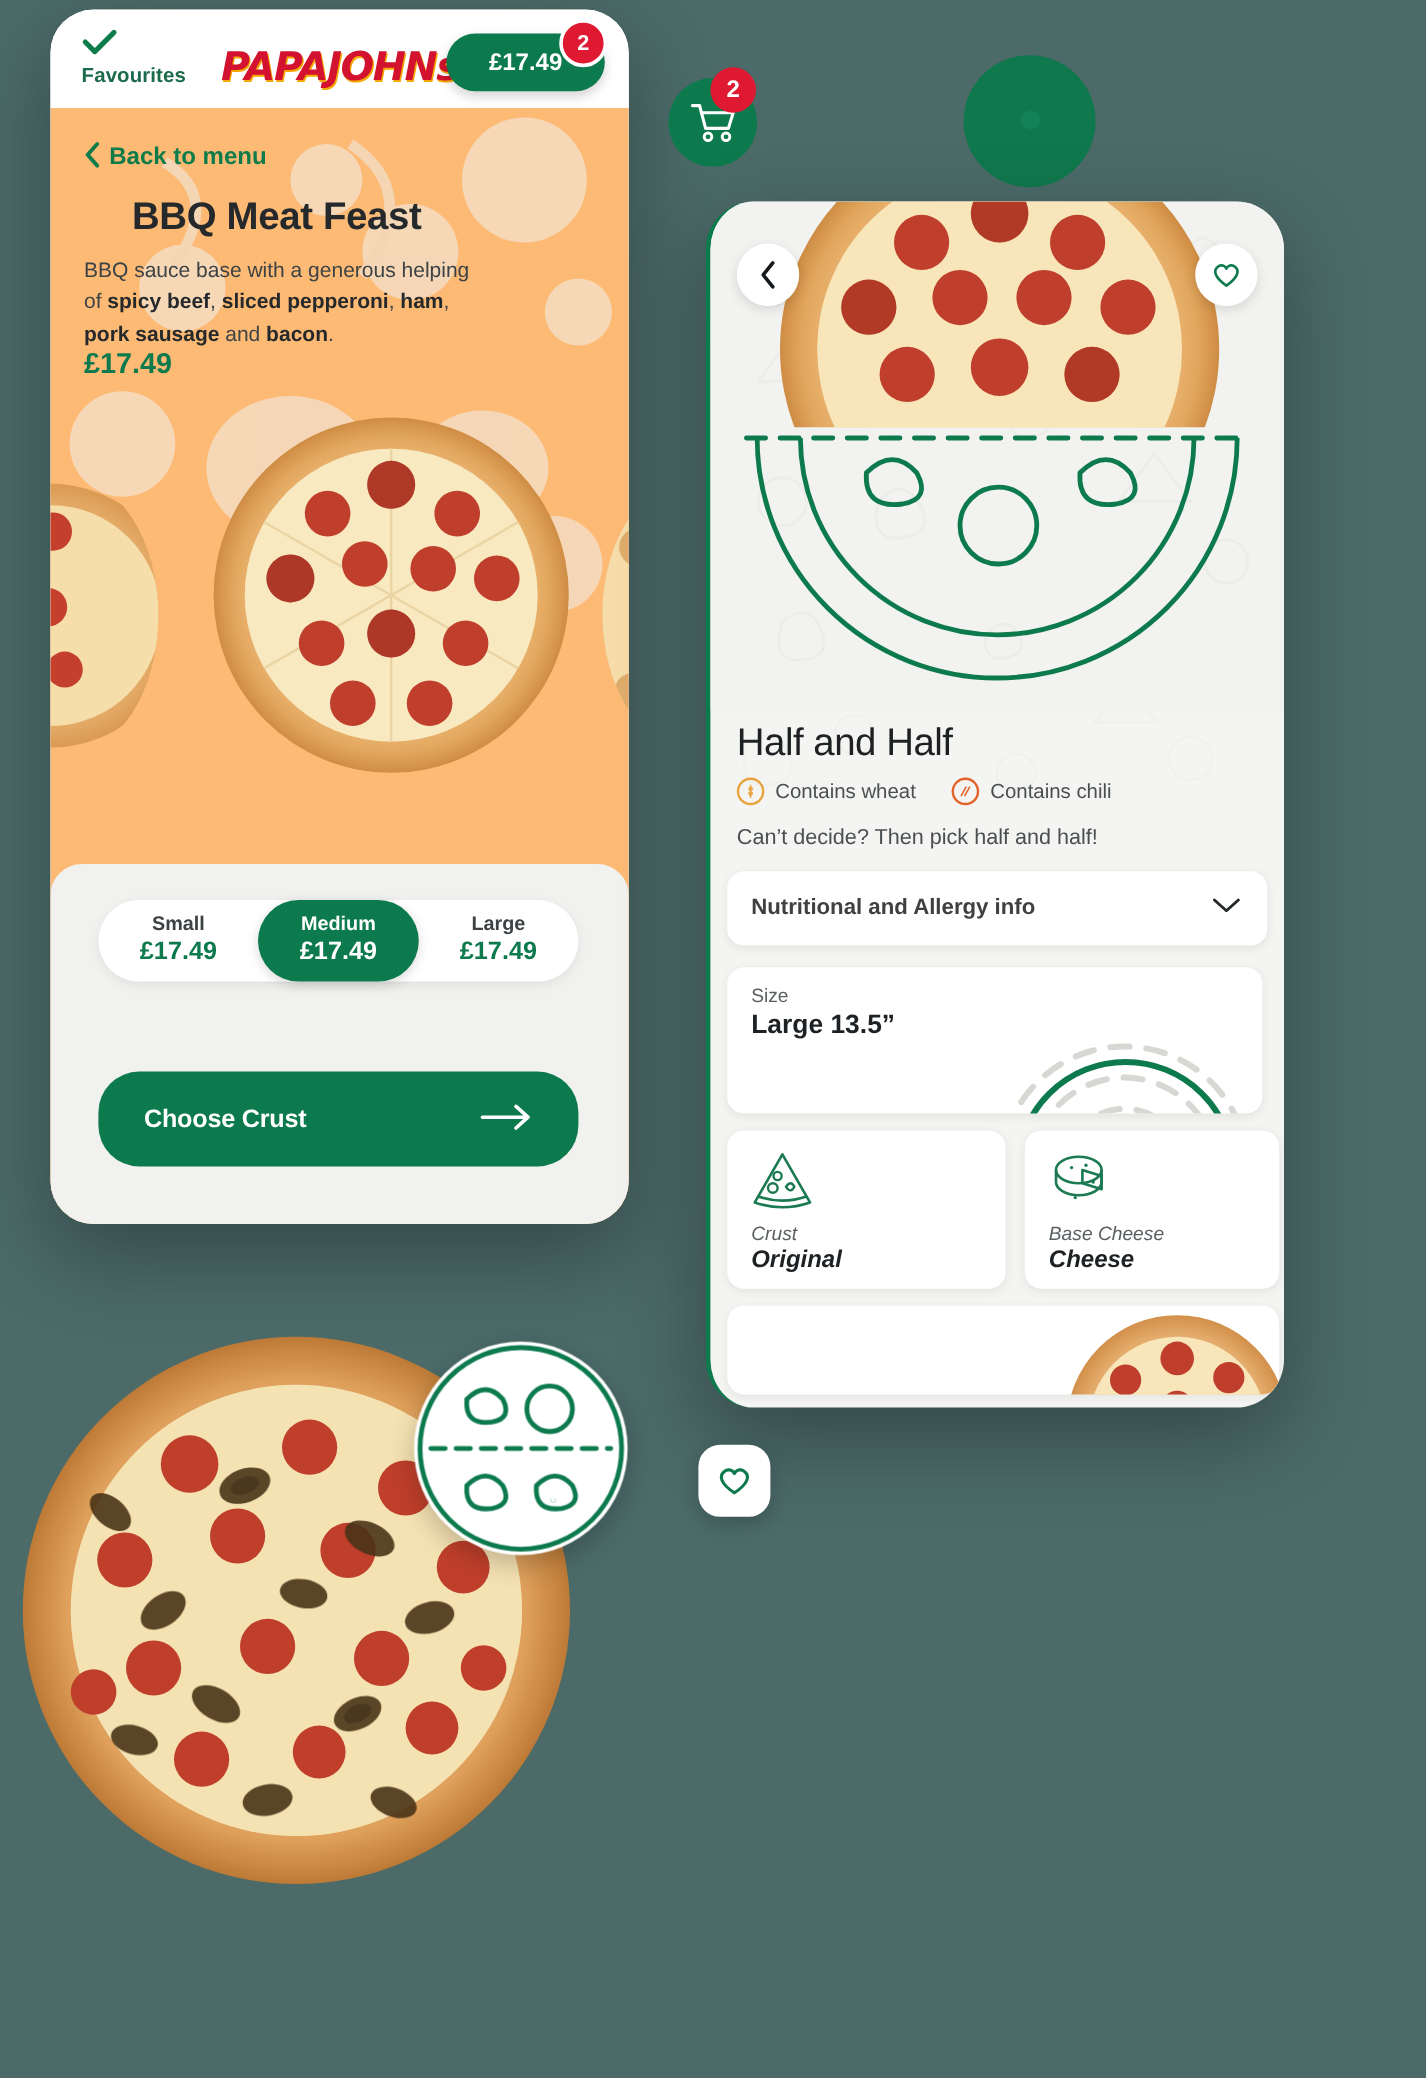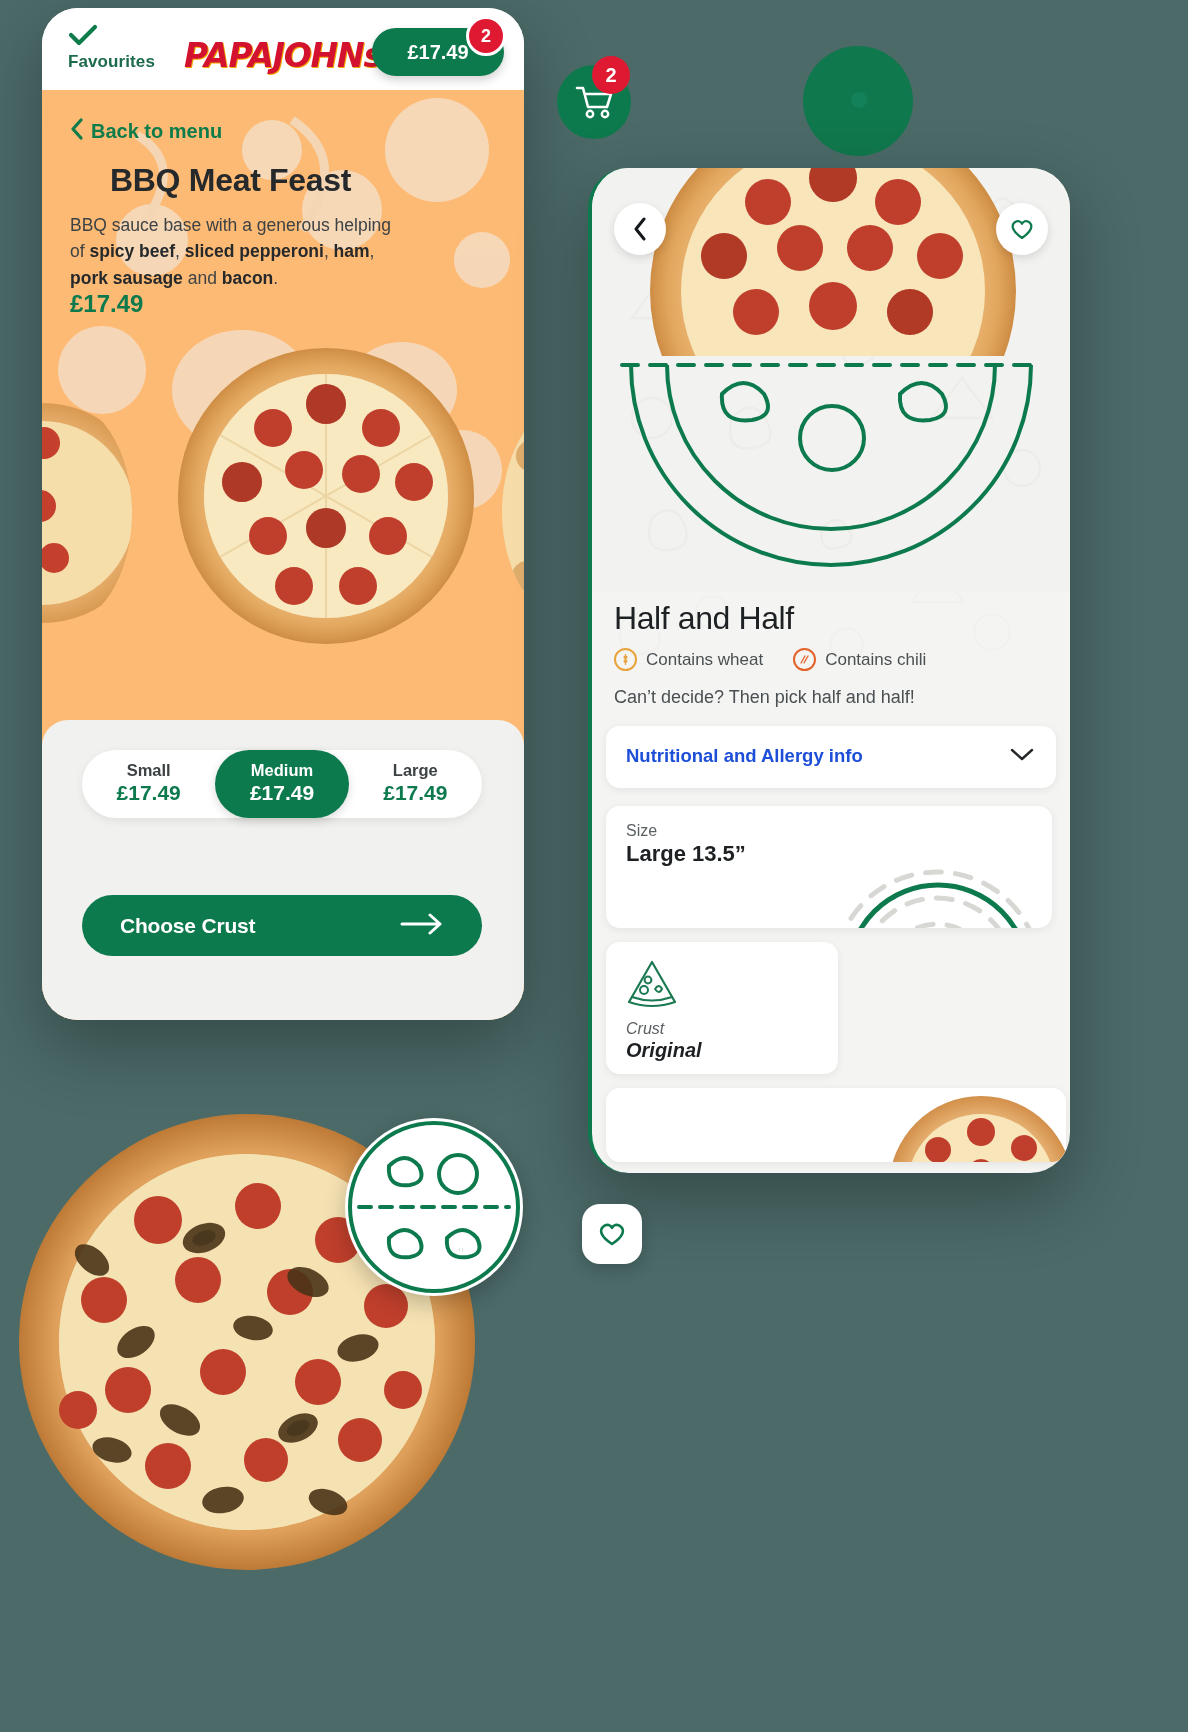--- a/index.html
+++ b/index.html
@@ -88,21 +88,21 @@
   }
   .size-opt{
     flex:1;text-align:center;height:68px;display:flex;flex-direction:column;
     align-items:center;justify-content:center;border-radius:34px;
   }
   .size-opt .nm{font-size:16.5px;color:#3d4245;font-weight:bold;line-height:1.15;}
   .size-opt .pr{font-size:21px;color:#0c7a4d;font-weight:bold;line-height:1.25;}
   .size-opt.active{background:#0c7a4d;box-shadow:0 3px 10px rgba(0,0,0,.15);}
   .size-opt.active .nm,.size-opt.active .pr{color:#fff;}
   .cta{
-    position:absolute;left:40px;bottom:64px;width:400px;height:61px;background:#0c7a4d;
+    position:absolute;left:40px;bottom:48px;width:400px;height:79px;background:#0c7a4d;
     border-radius:34px;display:flex;align-items:center;justify-content:space-between;
     padding:0 38px;box-sizing:border-box;color:#fff;border:none;cursor:pointer;
   }
   .cta .lbl{font-size:21px;font-weight:bold;letter-spacing:-.2px;}
 
   
   #cart-fab{left:557px;top:65px;width:74px;height:74px;border-radius:50%;background:#0c7a4d;
     display:flex;align-items:center;justify-content:center;}
   #cart-badge{
     position:absolute;left:592px;top:56px;width:38px;height:38px;border-radius:50%;
@@ -135,21 +135,21 @@
   .allergen{display:flex;align-items:center;gap:9px;font-size:17px;color:#4a4f52;}
   .aicon{width:23px;height:23px;border-radius:50%;border:2px solid #e8a33d;
     display:flex;align-items:center;justify-content:center;box-sizing:border-box;}
   .aicon.chili{border-color:#e2622a;}
   .hh-sub{position:absolute;left:22px;top:95px;font-size:18px;color:#4a4f52;}
   .card{
     position:absolute;background:#fff;border-radius:14px;box-shadow:0 2px 8px rgba(0,0,0,.07);
     overflow:hidden;
   }
   #acc-card{left:14px;top:134px;width:450px;height:62px;}
-  .acc-label{position:absolute;left:20px;top:19px;font-size:18.5px;font-weight:bold;color:#1d4ed8;}
+  .acc-label{position:absolute;left:20px;top:19px;font-size:18.5px;font-weight:bold;color:#404040;}
   .acc-chev{position:absolute;right:22px;top:22px;}
   #size-card{left:14px;top:214px;width:446px;height:122px;}
   .card-k{font-size:16px;color:#5a5f62;}
   .card-v{font-size:22px;font-weight:bold;color:#1e2123;margin-top:1px;}
   #size-card .txt{position:absolute;left:20px;top:16px;}
   #size-art{position:absolute;right:-10px;bottom:-52px;width:250px;height:180px;}
   #crust-card{left:14px;top:350px;width:232px;height:132px;}
   #cheese-card{left:262px;top:350px;width:212px;height:132px;}
   .opt-icon{position:absolute;left:20px;top:16px;}
   .opt-txt{position:absolute;left:20px;top:78px;font-style:italic;}
@@ -496,20 +496,37 @@
             <circle cx="18" cy="32" r="4" fill="none" stroke="#1c7a53" stroke-width="2"></circle>
             <path d="M29 31 q4 -6 7 0 q-3 6 -7 0z" fill="none" stroke="#1c7a53" stroke-width="2"></path>
           </svg>
         </span>
         <div class="opt-txt">
           <div class="card-k">Crust</div>
           <div class="card-v">Original</div>
         </div>
       </div>
 
+      <div class="card" id="cheese-card">
+        <span class="opt-icon">
+          <svg width="52" height="50" viewBox="0 0 52 50">
+            <ellipse cx="25" cy="17" rx="19" ry="11" fill="none" stroke="#1c7a53" stroke-width="2.2"></ellipse>
+            <path d="M6 17 v10 a19 11 0 0 0 38 0 v-10" fill="none" stroke="#1c7a53" stroke-width="2.2"></path>
+            <path d="M28 17 l16 5 v11 l-16 -5z" fill="none" stroke="#1c7a53" stroke-width="2.2" stroke-linejoin="round"></path>
+            <circle cx="19" cy="15" r="1.4" fill="#1c7a53"></circle>
+              <circle cx="31" cy="13" r="1.4" fill="#1c7a53"></circle>
+            <circle cx="37" cy="27" r="1.4" fill="#1c7a53"></circle>
+              <circle cx="22" cy="40" r="1.4" fill="#1c7a53"></circle>
+          </svg>
+        </span>
+        <div class="opt-txt">
+          <div class="card-k">Base Cheese</div>
+          <div class="card-v">Cheese</div>
+        </div>
+      </div>
 
       <div class="card" id="half-card">
         <svg class="hp" viewBox="0 0 190 110">
           <defs>
               <radialGradient id="crustF" cx="50%" cy="50%">
                 <stop offset="66%" stop-color="#f3c489"></stop>
                 <stop offset="100%" stop-color="#d2904a"></stop>
               </radialGradient>
             </defs>
           <circle cx="95" cy="106" r="92" fill="url(#crustF)"></circle>

